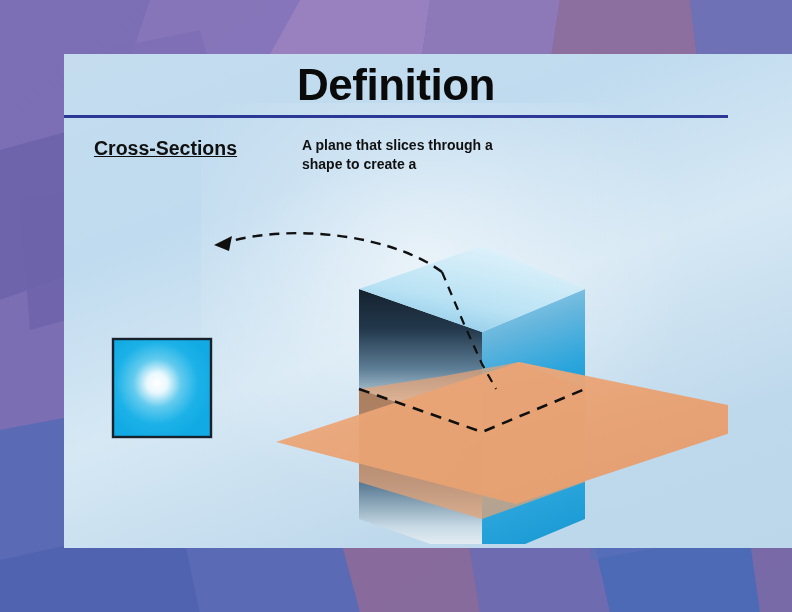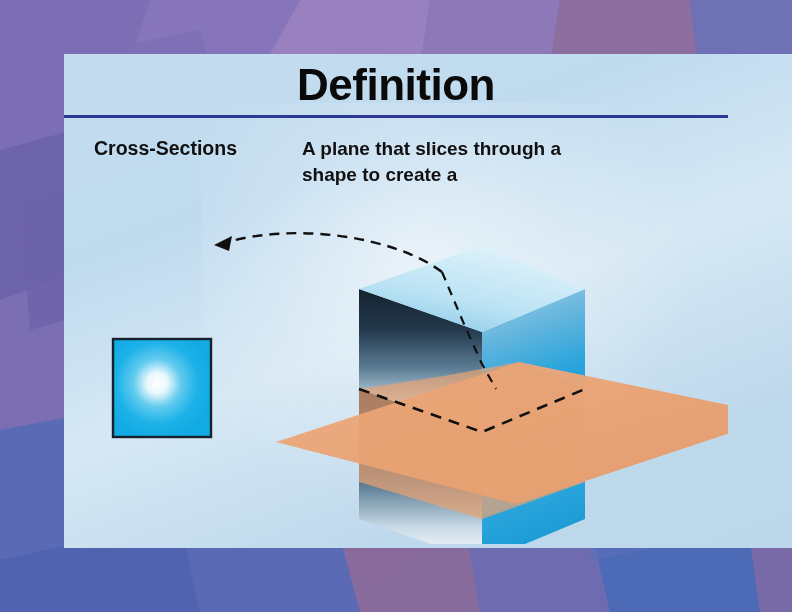--- a/index.html
+++ b/index.html
@@ -36,25 +36,25 @@
     position:absolute;left:0;top:61px;width:664px;height:3px;
     background:#2b3895;
   }
 
   .textblock{
     position:absolute;left:30px;top:82px;width:610px;
     display:flex;flex-direction:row;gap:0px;
   }
   .term{
     width:208px;flex:0 0 208px;
-    font-size:19.5px;font-weight:bold;color:#101010;line-height:1.28;
+    font-size:19.5px;font-weight:bold;color:#101010;line-height:1.28;text-decoration:underline;
   }
   .defn{
     flex:1;
-    font-size:19px;font-weight:bold;color:#101010;line-height:1.36;
+    font-size:14px;font-weight:bold;color:#101010;line-height:1.36;
   }
 
   
   .illus{position:absolute;left:0px;top:160px;width:664px;height:330px;}
   .illus svg{display:block;width:664px;height:330px;}
 </style>
 </head>
 <body>
 
 <div id="stage">

